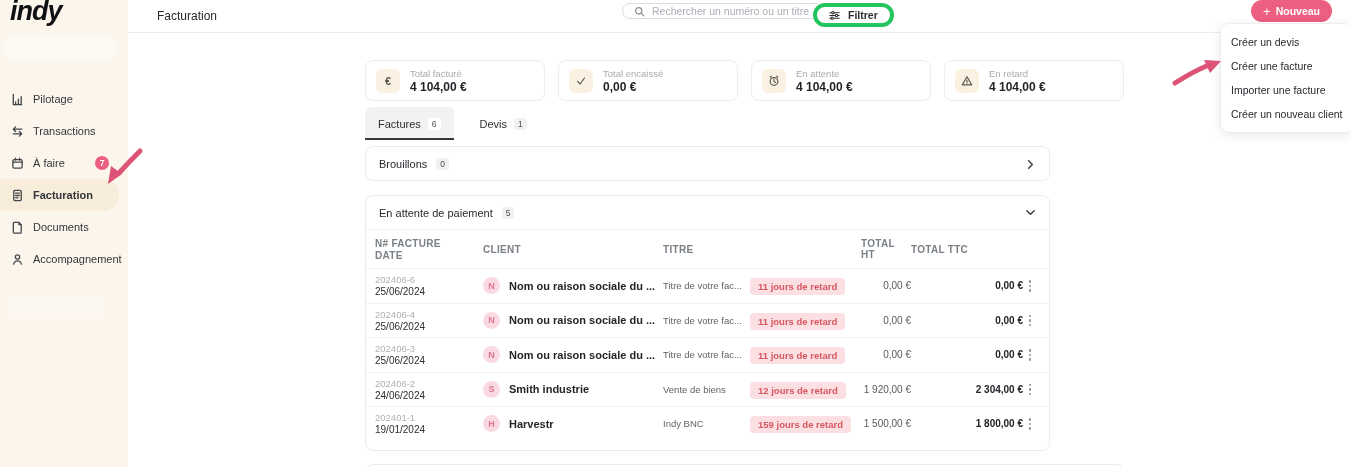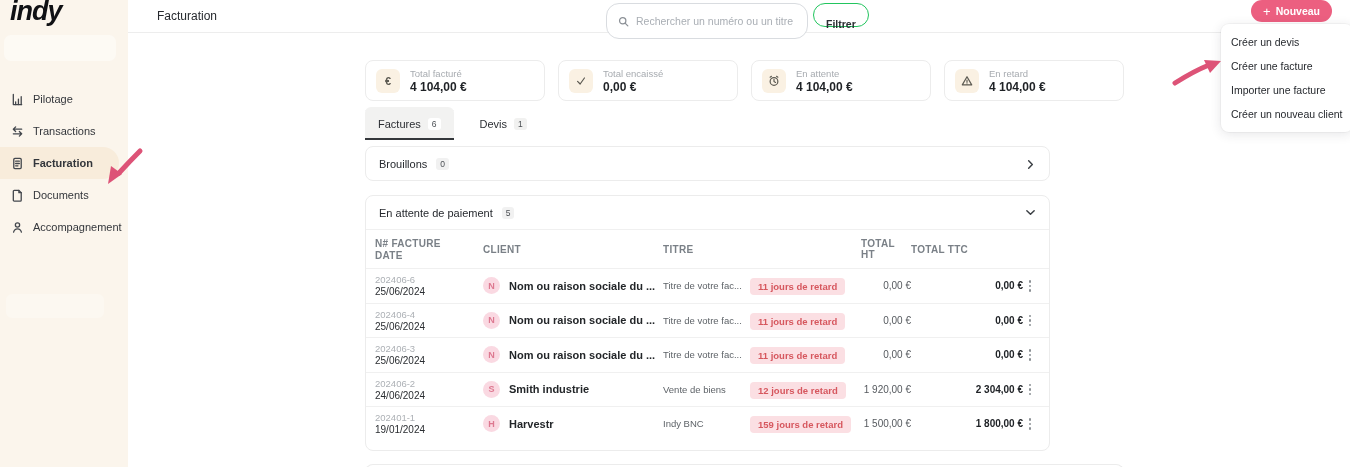--- a/index.html
+++ b/index.html
@@ -22,29 +22,29 @@
   .side-icon svg { width:13px; height:13px; stroke:#43474d; stroke-width:1.4; fill:none;
     stroke-linecap:round; stroke-linejoin:round; }
   .side-badge { position:absolute; left:95px; top:9px; width:14px; height:14px; border-radius:50%;
     background:#EC5F80; color:#fff; font-size:8.5px; font-weight:bold;
     display:flex; align-items:center; justify-content:center; }
 
   
   .header { position:absolute; left:128px; top:0; width:1222px; height:33px; background:#fff;
     border-bottom:1px solid #EDEDED; }
   .page-title { position:absolute; left:29px; top:9px; font-size:12px; font-weight:500; color:#26292e; }
-  .search-pill { position:absolute; left:478px; top:3px; width:202px; height:36px;
+  .search-pill { position:absolute; left:494px; top:3px; width:202px; height:16px;
     border:1px solid #D9DCE0; border-radius:13px; display:flex; align-items:center; padding-left:11px; gap:7px; background:#fff; }
   .search-pill svg { width:11px; height:11px; stroke:#8B9096; stroke-width:1.6; fill:none; stroke-linecap:round; }
   .search-pill input { border:none; outline:none; flex:1; font-size:10.5px; color:#26292e; background:transparent;
     font-family:"Liberation Sans", sans-serif; }
   .search-pill input::placeholder { color:#A9AEB4; }
   .filter-pill { position:absolute; left:685px; top:3px; height:24px; padding:0 12px;
-    border:1px solid #22c55e; border-radius:13px; display:flex; align-items:center; gap:14px;
-    background:#fff; font-size:10.5px; font-weight:bold; color:#2b2e33; cursor:pointer;flex-direction:column; }
+    border:4px solid #22c55e; border-radius:13px; display:flex; align-items:center; gap:8px;
+    background:#fff; font-size:10.5px; font-weight:bold; color:#2b2e33; cursor:pointer; }
   .filter-pill svg { width:11px; height:11px; stroke:#2b2e33; stroke-width:1.4; fill:none; stroke-linecap:round; }
   .new-btn { position:absolute; right:18px; top:0; height:22px; padding:0 12px;
     background:#EC5F80; border:none; border-radius:11px; color:#fff; font-size:10.5px; font-weight:bold;
     display:flex; align-items:center; gap:5px; cursor:pointer; font-family:"Liberation Sans", sans-serif; }
   .new-btn .plus { font-size:13px; font-weight:normal; line-height:1; }
 
   
   .menu { position:absolute; left:1221px; top:24px; min-width:111px; background:#fff; border-radius:8px;
     box-shadow:0 2px 12px rgba(40,40,60,.12), 0 0 0 1px rgba(0,0,0,.03); padding:6px 0; z-index:20; }
   .menu-item { padding:6px 10px; font-size:10.5px; color:#26292e; white-space:nowrap; cursor:pointer; }
@@ -130,20 +130,30 @@
       <div class="side-item">
         <span class="side-icon">
           <svg viewBox="0 0 14 14">
             <path d="M11.5 4.5h-9M5 2 2.5 4.5 5 7"></path>
             <path d="M2.5 9.5h9M9 7l2.5 2.5L9 12"></path>
           </svg>
         </span>
         <span>Transactions</span>
 
       </div>
+      <div class="side-item">
+        <span class="side-icon">
+          <svg viewBox="0 0 14 14">
+            <rect x="2" y="2.8" width="10" height="9.2" rx="1.5"></rect>
+            <path d="M2 5.5h10M4.8 1.3v2M9.2 1.3v2"></path>
+          </svg>
+        </span>
+        <span>À faire</span>
+        <span class="side-badge">7</span>
+      </div>
       <div class="side-item active">
         <span class="side-icon">
           <svg viewBox="0 0 14 14">
             <rect x="3" y="1.5" width="8" height="11" rx="1.2"></rect>
             <path d="M5 4.5h4M5 7h4M5 9.5h2.5"></path>
           </svg>
         </span>
         <span>Facturation</span>
 
       </div>

